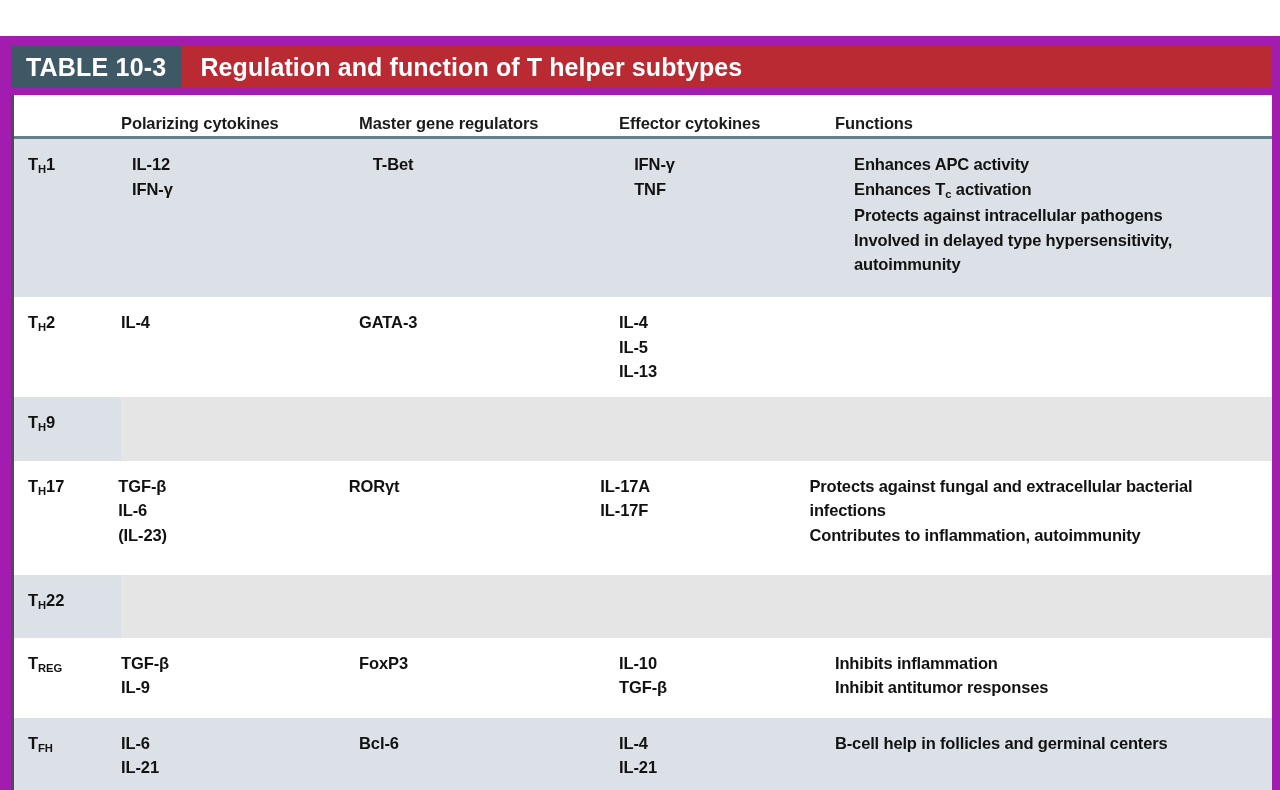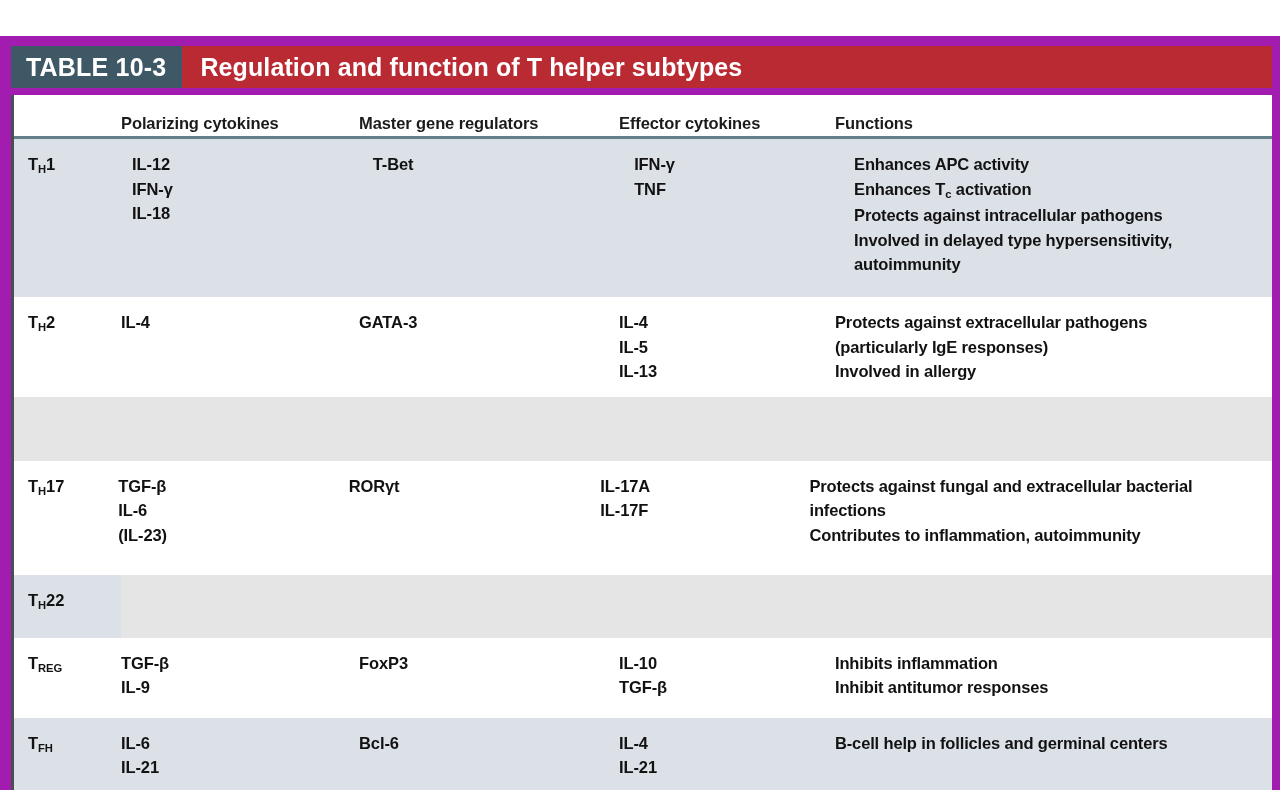--- a/index.html
+++ b/index.html
@@ -158,21 +158,20 @@
     </div>
 
     <div id="rows-container">
         <div class="grid-row data-row shaded row-h1">
           <div class="col col-subtype">
             <span class="cell-line">T<sub>H</sub>1</span>
           </div>
           <div class="col col-polar">
             <span class="cell-line">IL-12</span>
             <span class="cell-line">IFN-γ</span>
-            <span class="cell-line">IL-18</span>
           </div>
           <div class="col col-master">
             <span class="cell-line">T-Bet</span>
           </div>
           <div class="col col-effector">
             <span class="cell-line">IFN-γ</span>
             <span class="cell-line">TNF</span>
           </div>
           <div class="col col-functions">
             <span class="cell-line wrap">Enhances APC activity</span>
@@ -189,27 +188,25 @@
             <span class="cell-line">IL-4</span>
           </div>
           <div class="col col-master">
             <span class="cell-line">GATA-3</span>
           </div>
           <div class="col col-effector">
             <span class="cell-line">IL-4</span>
             <span class="cell-line">IL-5</span>
             <span class="cell-line">IL-13</span>
           </div>
-          <div class="col col-functions">
-            <span class="cell-line wrap">Protects against extracellular pathogens</span>
-            <span class="cell-line wrap">(particularly IgE responses)</span>
-            <span class="cell-line wrap">Involved in allergy</span>
-          </div>
         </div>
         <div class="grid-row data-row empty-row row-h9">
+          <div class="col col-subtype">
+            <span class="cell-line">T<sub>H</sub>9</span>
+          </div>
           <div class="col col-polar"></div>
           <div class="col col-master"></div>
           <div class="col col-effector"></div>
           <div class="col col-functions"></div>
         </div>
         <div class="grid-row data-row plain row-h17">
           <div class="col col-subtype">
             <span class="cell-line">T<sub>H</sub>17</span>
           </div>
           <div class="col col-polar">

